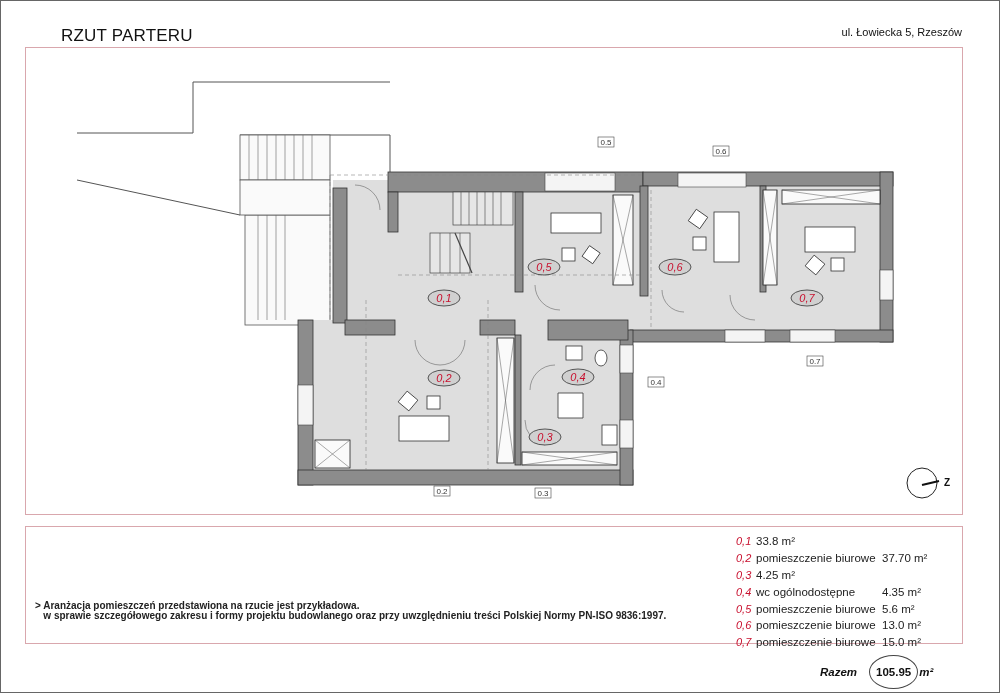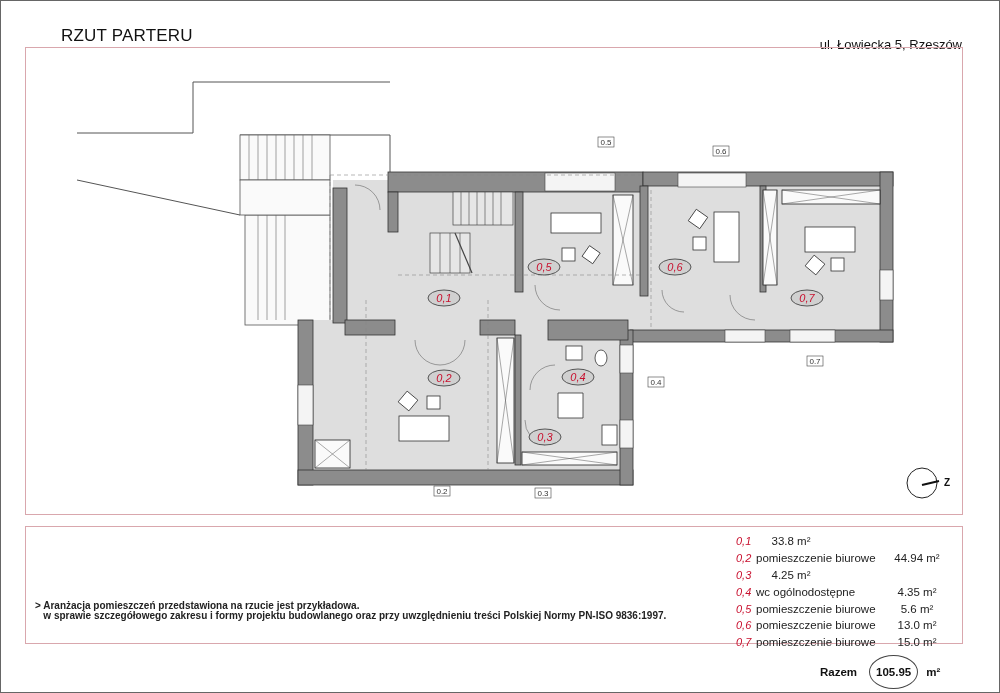--- a/index.html
+++ b/index.html
@@ -1,33 +1,33 @@
 <!DOCTYPE html>
 <html><head>
 <meta charset="utf-8">
 <style>
   * { box-sizing: border-box; margin: 0; padding: 0; }
   html, body { width: 1000px; height: 693px; background: #fff; overflow: hidden; }
   body { font-family: "Liberation Sans", sans-serif; color: #111; position: relative; }
   .frame { position: absolute; left: 0; top: 0; width: 1000px; height: 693px; border: 1px solid #666; }
   .title-left { position: absolute; left: 29px; top: 26px; font-size: 17px; letter-spacing: 0.2px; margin-left: 32px; }
-  .title-right { position: absolute; right: 38px; top: 37px; font-size: 13px; }
+  .title-right { position: absolute; right: 38px; top: 26px; font-size: 11px; }
   .plan-box { position: absolute; left: 25px; top: 47px; width: 938px; height: 468px; border: 1px solid #d9a7ad; }
   .legend-box { position: absolute; left: 25px; top: 526px; width: 938px; height: 118px; border: 1px solid #d9a7ad; }
   svg.plan { position: absolute; left: 0; top: 0; }
   .notes { position: absolute; left: 35px; top: 601px; font-size: 10px; line-height: 9.7px; color: #222; font-weight: bold; }
   .rooms { position: absolute; left: 736px; top: 533px; width: 216px; font-size: 11.5px; }
   .room-row { display: flex; height: 16.8px; align-items: center; }
   .room-no { width: 20px; color: #c8102e; font-style: italic; font-size: 11px; }
   .room-name { flex: 1; color: #222; }
-  .room-area { width: 70px; text-align: center; color: #222; }
+  .room-area { width: 70px; text-align: left; color: #222; }
   .total { position: absolute; left: 820px; top: 655px; font-size: 11.5px; font-weight: bold; display: flex; align-items: center; }
-  .total-label { margin-right: 12px; }
+  .total-label { margin-right: 12px; font-style: italic; }
   .total-val { border: 1.5px solid #444; border-radius: 50%; padding: 10px 6px; }
-  .total-unit { margin-left: 8px; }
+  .total-unit { margin-left: 1px; font-style: italic; }
 </style>
 </head>
 <body>
 
 <div class="frame"></div>
 <div class="title-left">RZUT PARTERU</div>
 <div class="title-right">ul. Łowiecka 5, Rzeszów</div>
 
 <div class="plan-box"></div>
 
@@ -233,21 +233,21 @@
 </div>
 
 <div class="rooms">
   <div class="room-row">
       <span class="room-no">0,1</span>
       <span class="room-area">33.8 m²</span>
     </div>
   <div class="room-row">
       <span class="room-no">0,2</span>
       <span class="room-name">pomieszczenie biurowe</span>
-      <span class="room-area">44.94 m²</span>
+      <span class="room-area">37.70 m²</span>
     </div>
   <div class="room-row">
       <span class="room-no">0,3</span>
       <span class="room-area">4.25 m²</span>
     </div>
   <div class="room-row">
       <span class="room-no">0,4</span>
       <span class="room-name">wc ogólnodostępne</span>
       <span class="room-area">4.35 m²</span>
     </div>

